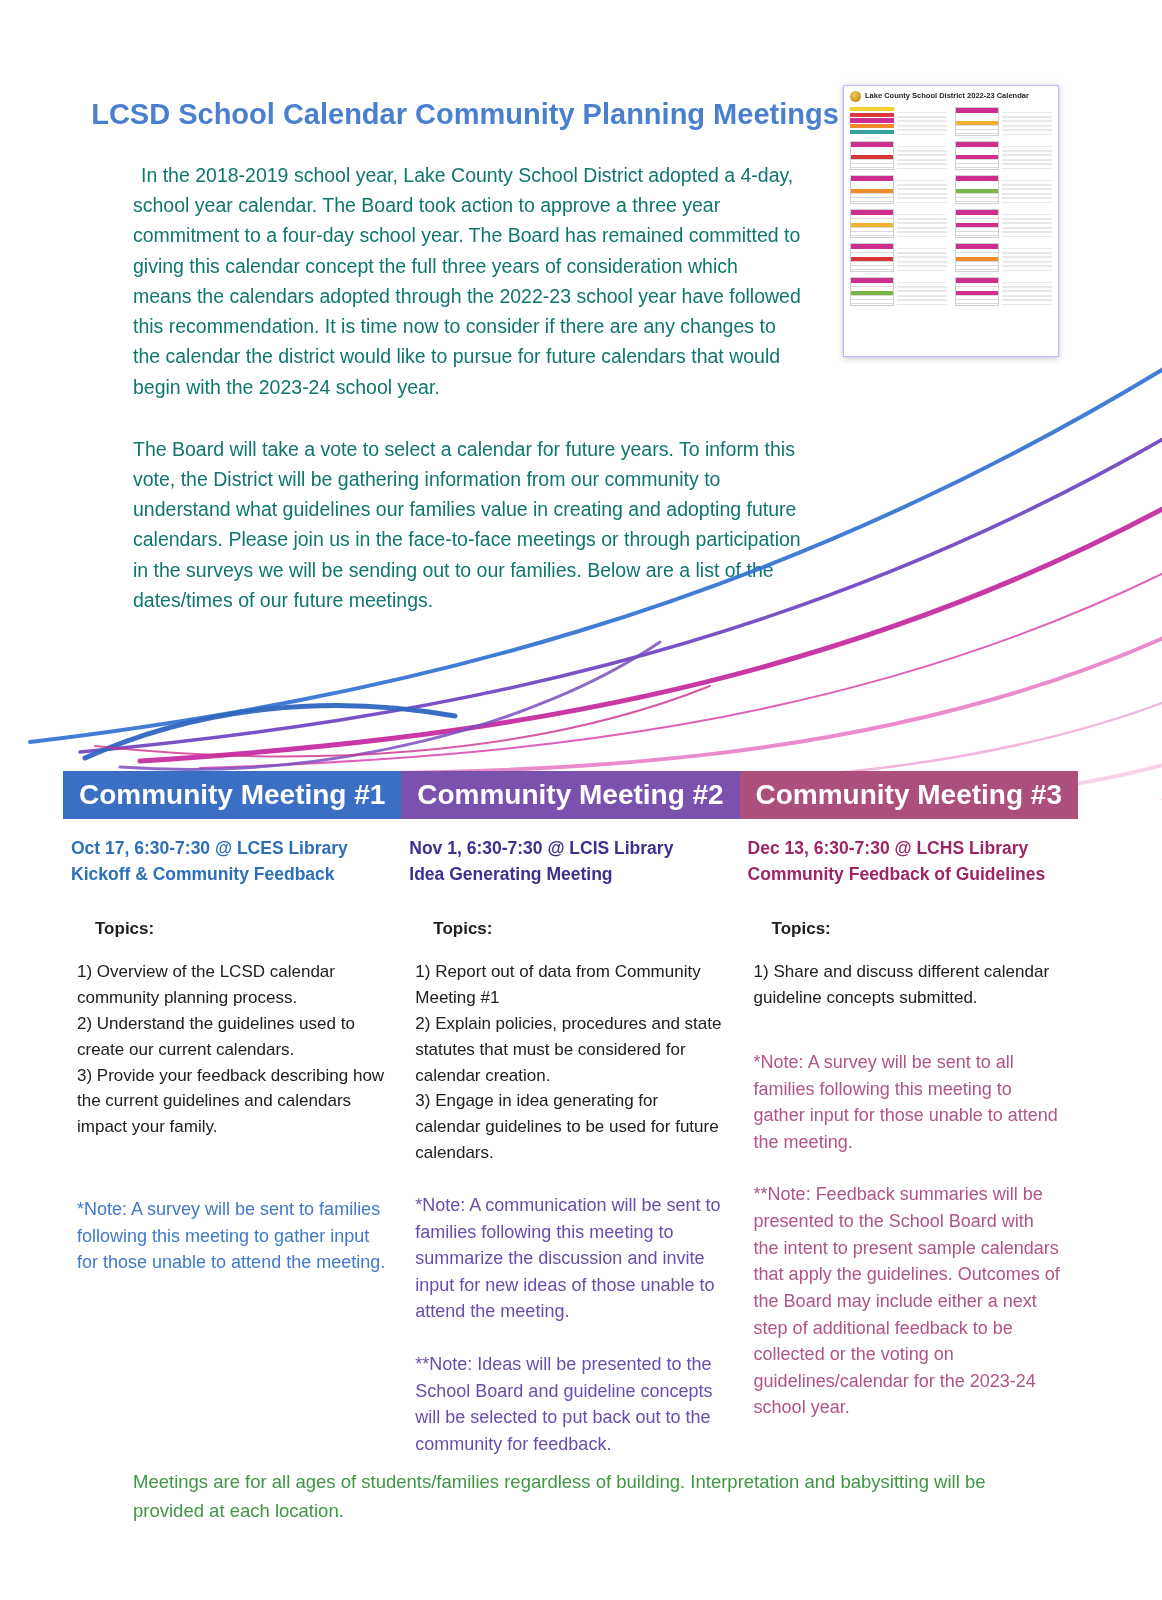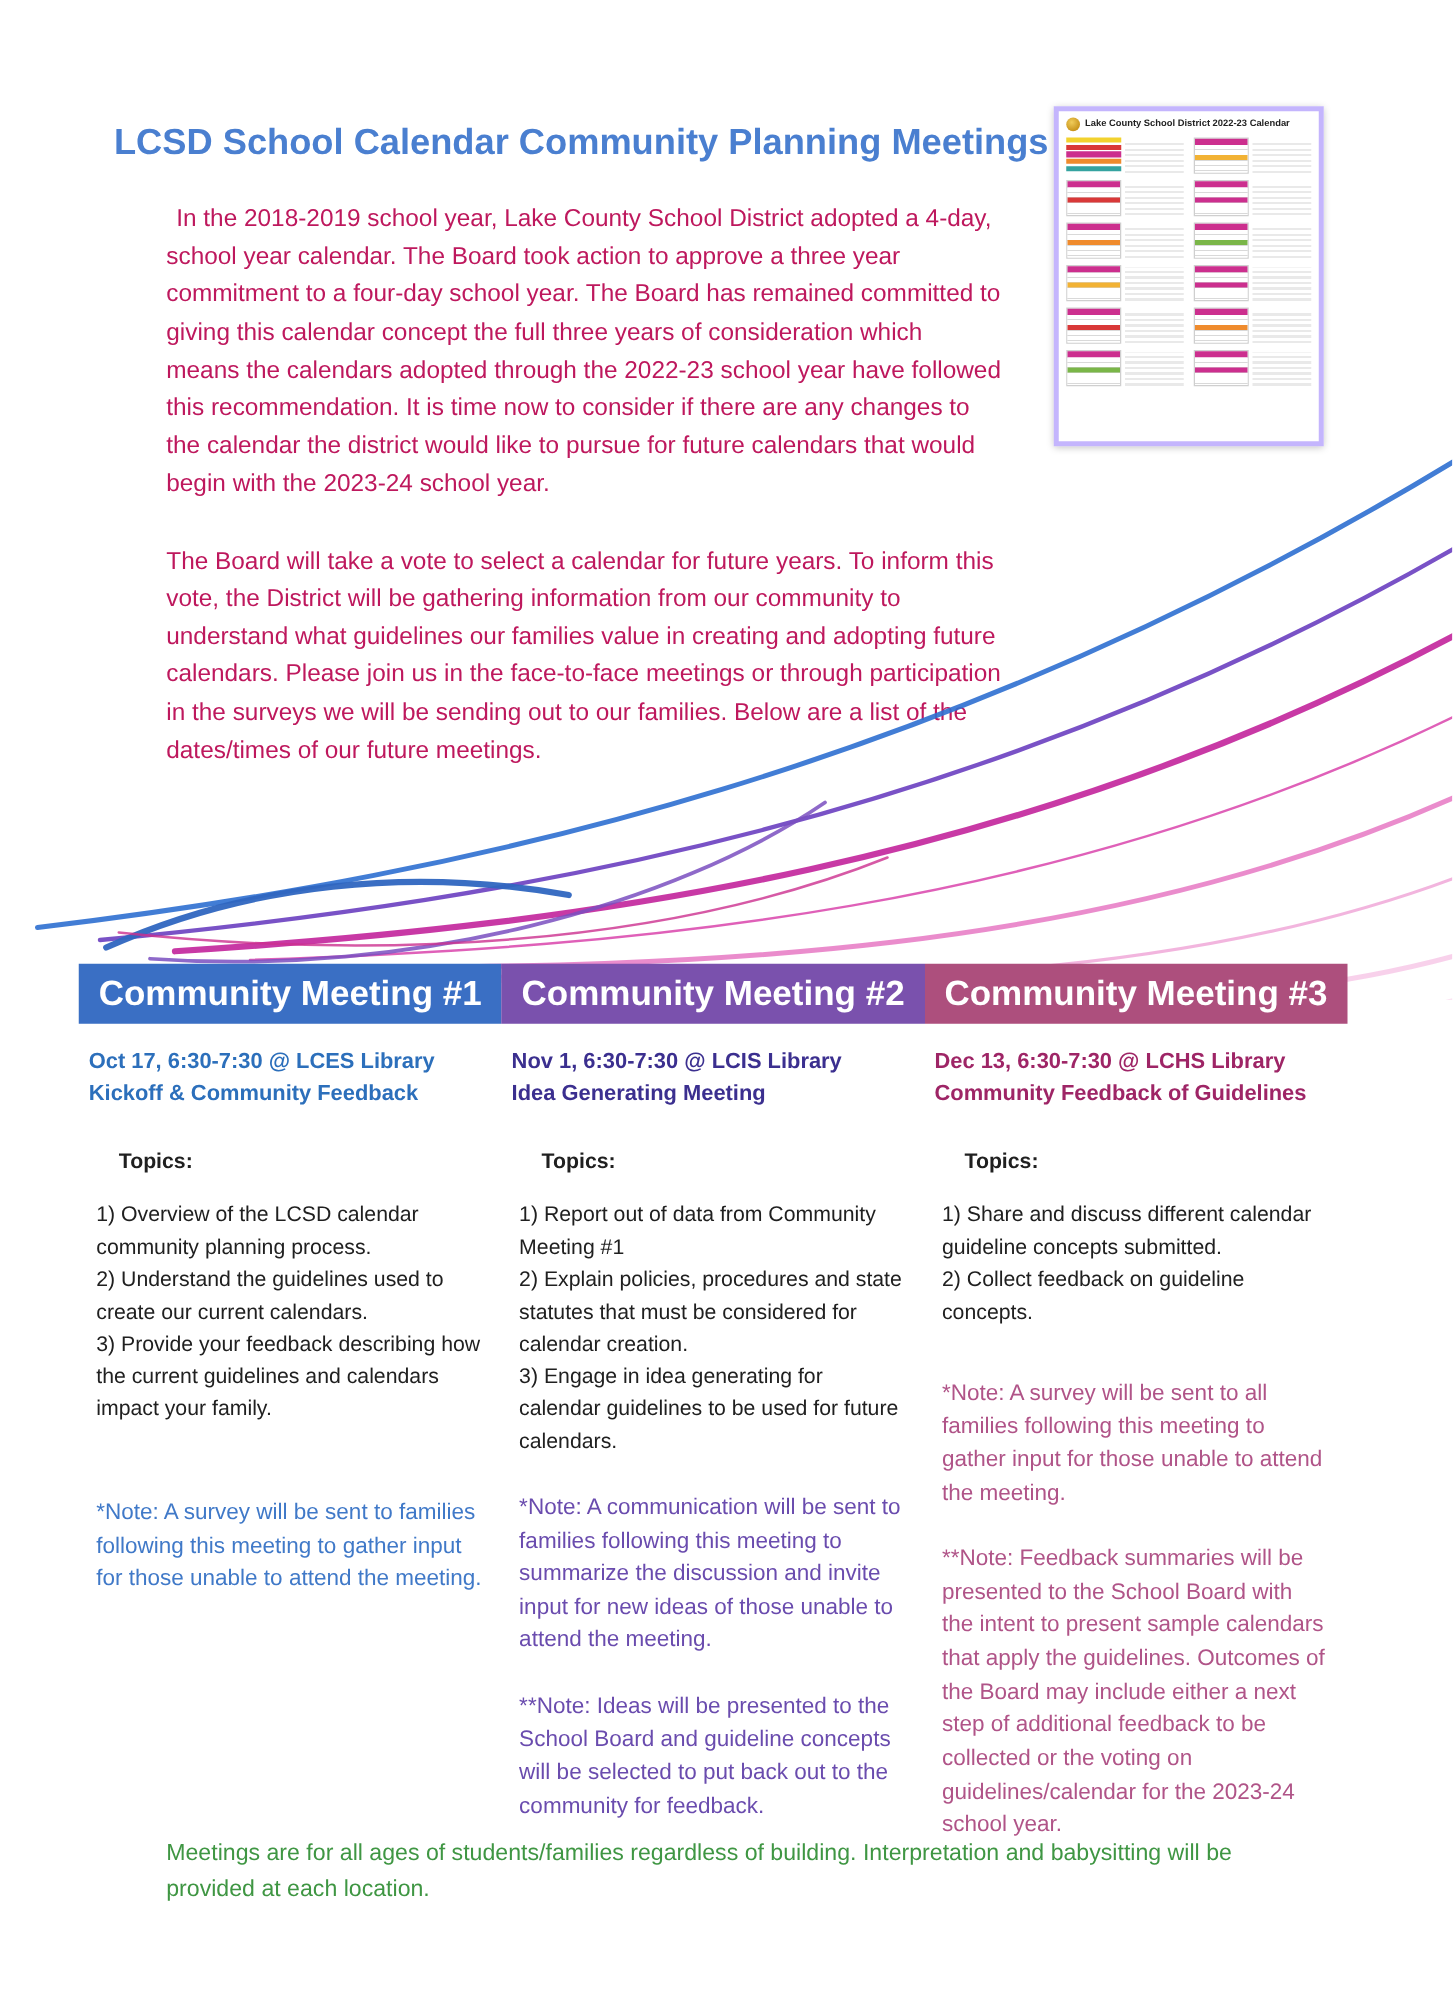--- a/index.html
+++ b/index.html
@@ -11,30 +11,30 @@
   
   .page-title {
     position:absolute; left:70px; top:98px; width:790px;
     text-align:center; font-size:29px; font-weight:700;
     color:var(--title,#4a7fd0); margin:0;
   }
 
   
   .intro {
     position:absolute; left:133px; top:160px; width:668px;
-    font-size:19.5px; line-height:1.55; color:#be185d;
+    font-size:19.5px; line-height:1.55; color:#0f766e;
   }
   .intro p { margin:0; }
   .intro p.first { text-indent:8px; }
   .intro p + p { margin-top:32px; }
 
   
   .thumb {
     position:absolute; left:843px; top:85px; width:216px; height:272px;
-    background:#ffffff; border:4px solid #c4b5fd;
+    background:#ffffff; border:1px solid #c4b5fd;
     box-shadow:0 1px 6px rgba(0,0,0,0.25); box-sizing:border-box; padding:5px 6px;
   }
   .thumb-head { display:flex; align-items:center; gap:4px; }
   .thumb-logo {
     width:11px; height:11px; border-radius:50%;
     background:radial-gradient(circle at 40% 35%, #f0cc5a, #c9951d 70%);
     flex:0 0 auto;
   }
   .thumb-title { font-size:7.5px; font-weight:700; color:#222; line-height:1.1; }
   .thumb-body {
@@ -274,21 +274,20 @@
 
     <div class="col m3">
       <div class="col-header">Community Meeting #3</div>
       <div class="col-subtitle">
         <div>Dec 13, 6:30-7:30 @ LCHS Library</div>
         <div>Community Feedback of Guidelines</div>
       </div>
       <div class="col-body">
         <p class="topics-label">Topics:</p>
         <p class="topic">1) Share and discuss different calendar guideline concepts submitted.</p>
-        <p class="topic">2) Collect feedback on guideline concepts.</p>
         <p class="note gap-md">*Note: A survey will be sent to all families following this meeting to gather input for those unable to attend the meeting.</p>
         <p class="note gap-sm">**Note: Feedback summaries will be presented to the School Board with the intent to present sample calendars that apply the guidelines. Outcomes of the Board may include either a next step of additional feedback to be collected or the voting on guidelines/calendar for the 2023-24 school year.</p>
       </div>
     </div>
 
   </section>
 
   <p class="footer-note">Meetings are for all ages of students/families regardless of building. Interpretation and babysitting will be provided at each location.</p>
 
 </div>

